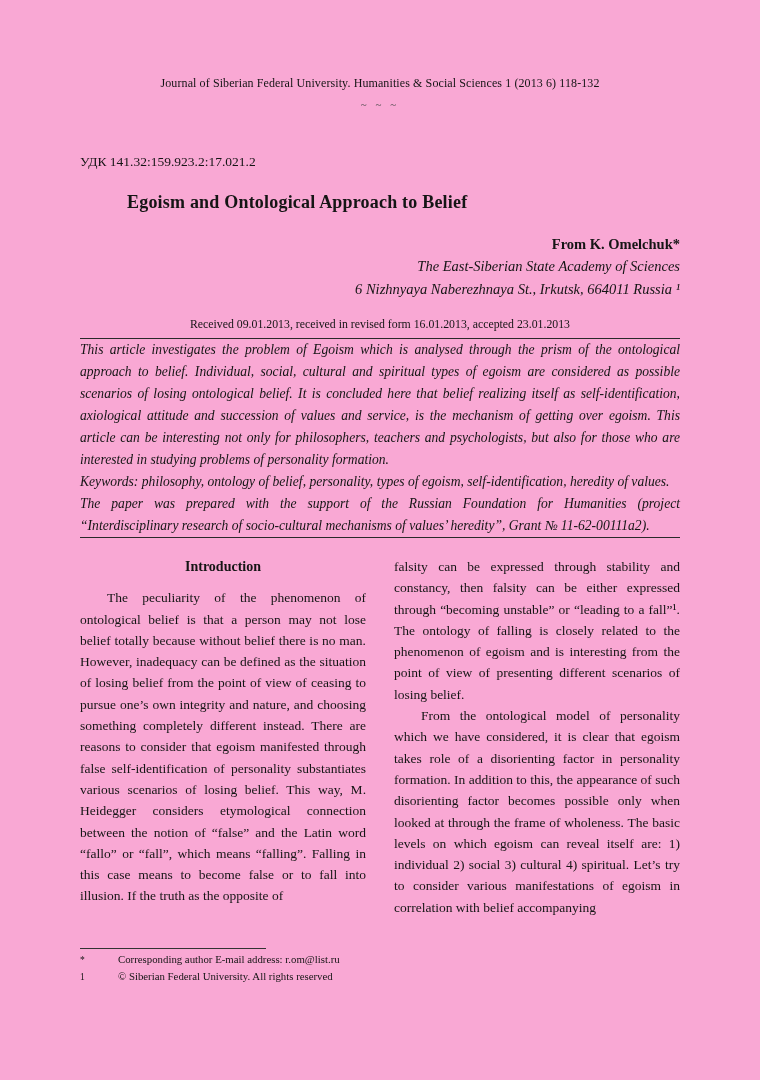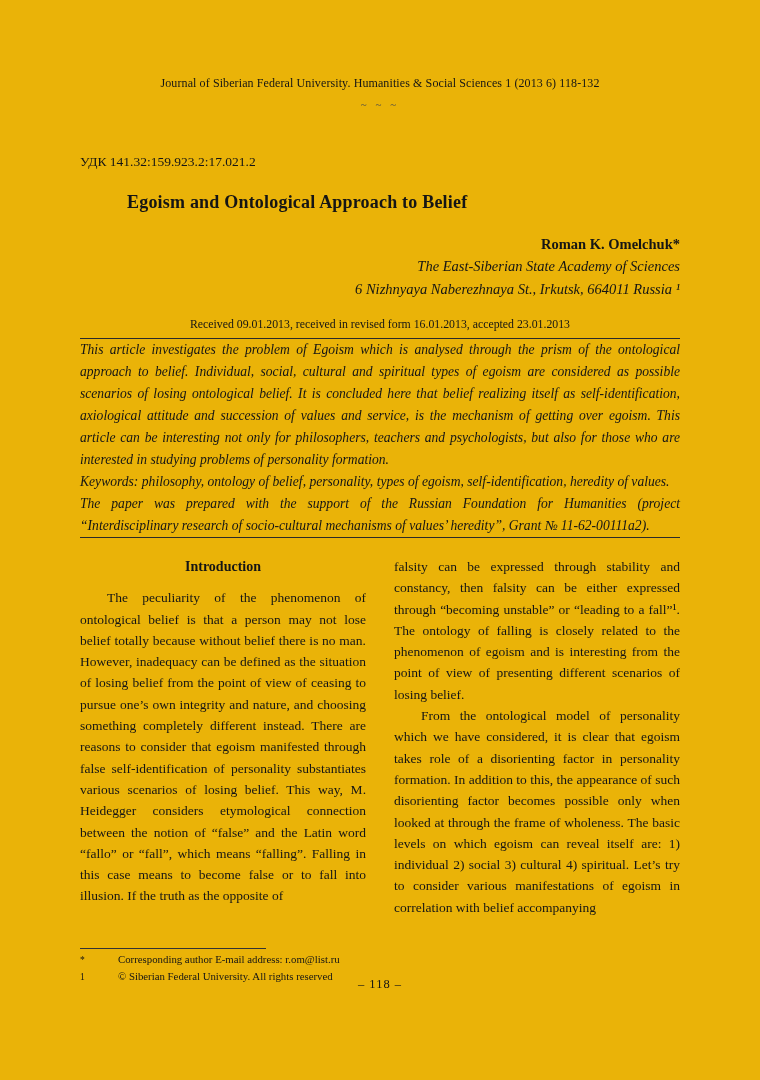--- a/index.html
+++ b/index.html
@@ -4,21 +4,21 @@
 <style>
   html, body {
     margin: 0;
     padding: 0;
     background: #ffffff;
   }
   .page {
     position: relative;
     width: 760px;
     height: 1080px;
-    background: #eab308;
+    background: #f9a8d4;
     color: #151515;
     font-family: "Liberation Serif", "DejaVu Serif", serif;
     box-sizing: border-box;
     padding: 76px 80px 0 80px;
     overflow: hidden;
   }
   
   .running-head {
     text-align: center;
     font-size: 12px;
@@ -142,21 +142,21 @@
 
   <div class="running-head">Journal of Siberian Federal University.  Humanities &amp; Social Sciences 1 (2013 6) 118-132</div>
 
   <div class="tilde-sep">~ ~ ~</div>
 
   <div class="udc">УДК 141.32:159.923.2:17.021.2</div>
 
   <h1 class="article-title">Egoism and Ontological Approach to Belief</h1>
 
   <div class="author-block">
-    <div class="author-name">Roman K. Omelchuk*</div>
+    <div class="author-name">From K. Omelchuk*</div>
     <div class="author-affil">The East-Siberian State Academy of Sciences</div>
     <div class="author-addr">6 Nizhnyaya Naberezhnaya St., Irkutsk, 664011 Russia ¹</div>
   </div>
 
   <div class="received-line">Received 09.01.2013, received in revised form 16.01.2013, accepted 23.01.2013</div>
 
   <hr class="rule">
 
   <div class="abstract-block">
     <p class="abstract">This article investigates the problem of Egoism which is analysed through the prism of the ontological approach to belief. Individual, social, cultural and spiritual types of egoism are considered as possible scenarios of losing ontological belief. It is concluded here that belief realizing itself as self-identification, axiological attitude and succession of values and service, is the mechanism of getting over egoism. This article can be interesting not only for philosophers, teachers and psychologists, but also for those who are interested in studying problems of personality formation.</p>
@@ -182,15 +182,14 @@
     <div class="footnote">
       <span class="marker">*</span>
       <span>Corresponding author E-mail address: r.om@list.ru</span>
     </div>
     <div class="footnote">
       <span class="marker">1</span>
       <span>© Siberian Federal University. All rights reserved</span>
     </div>
   </div>
 
-  <div class="folio">– 118 –</div>
 
 </div>
 
 </body></html>

